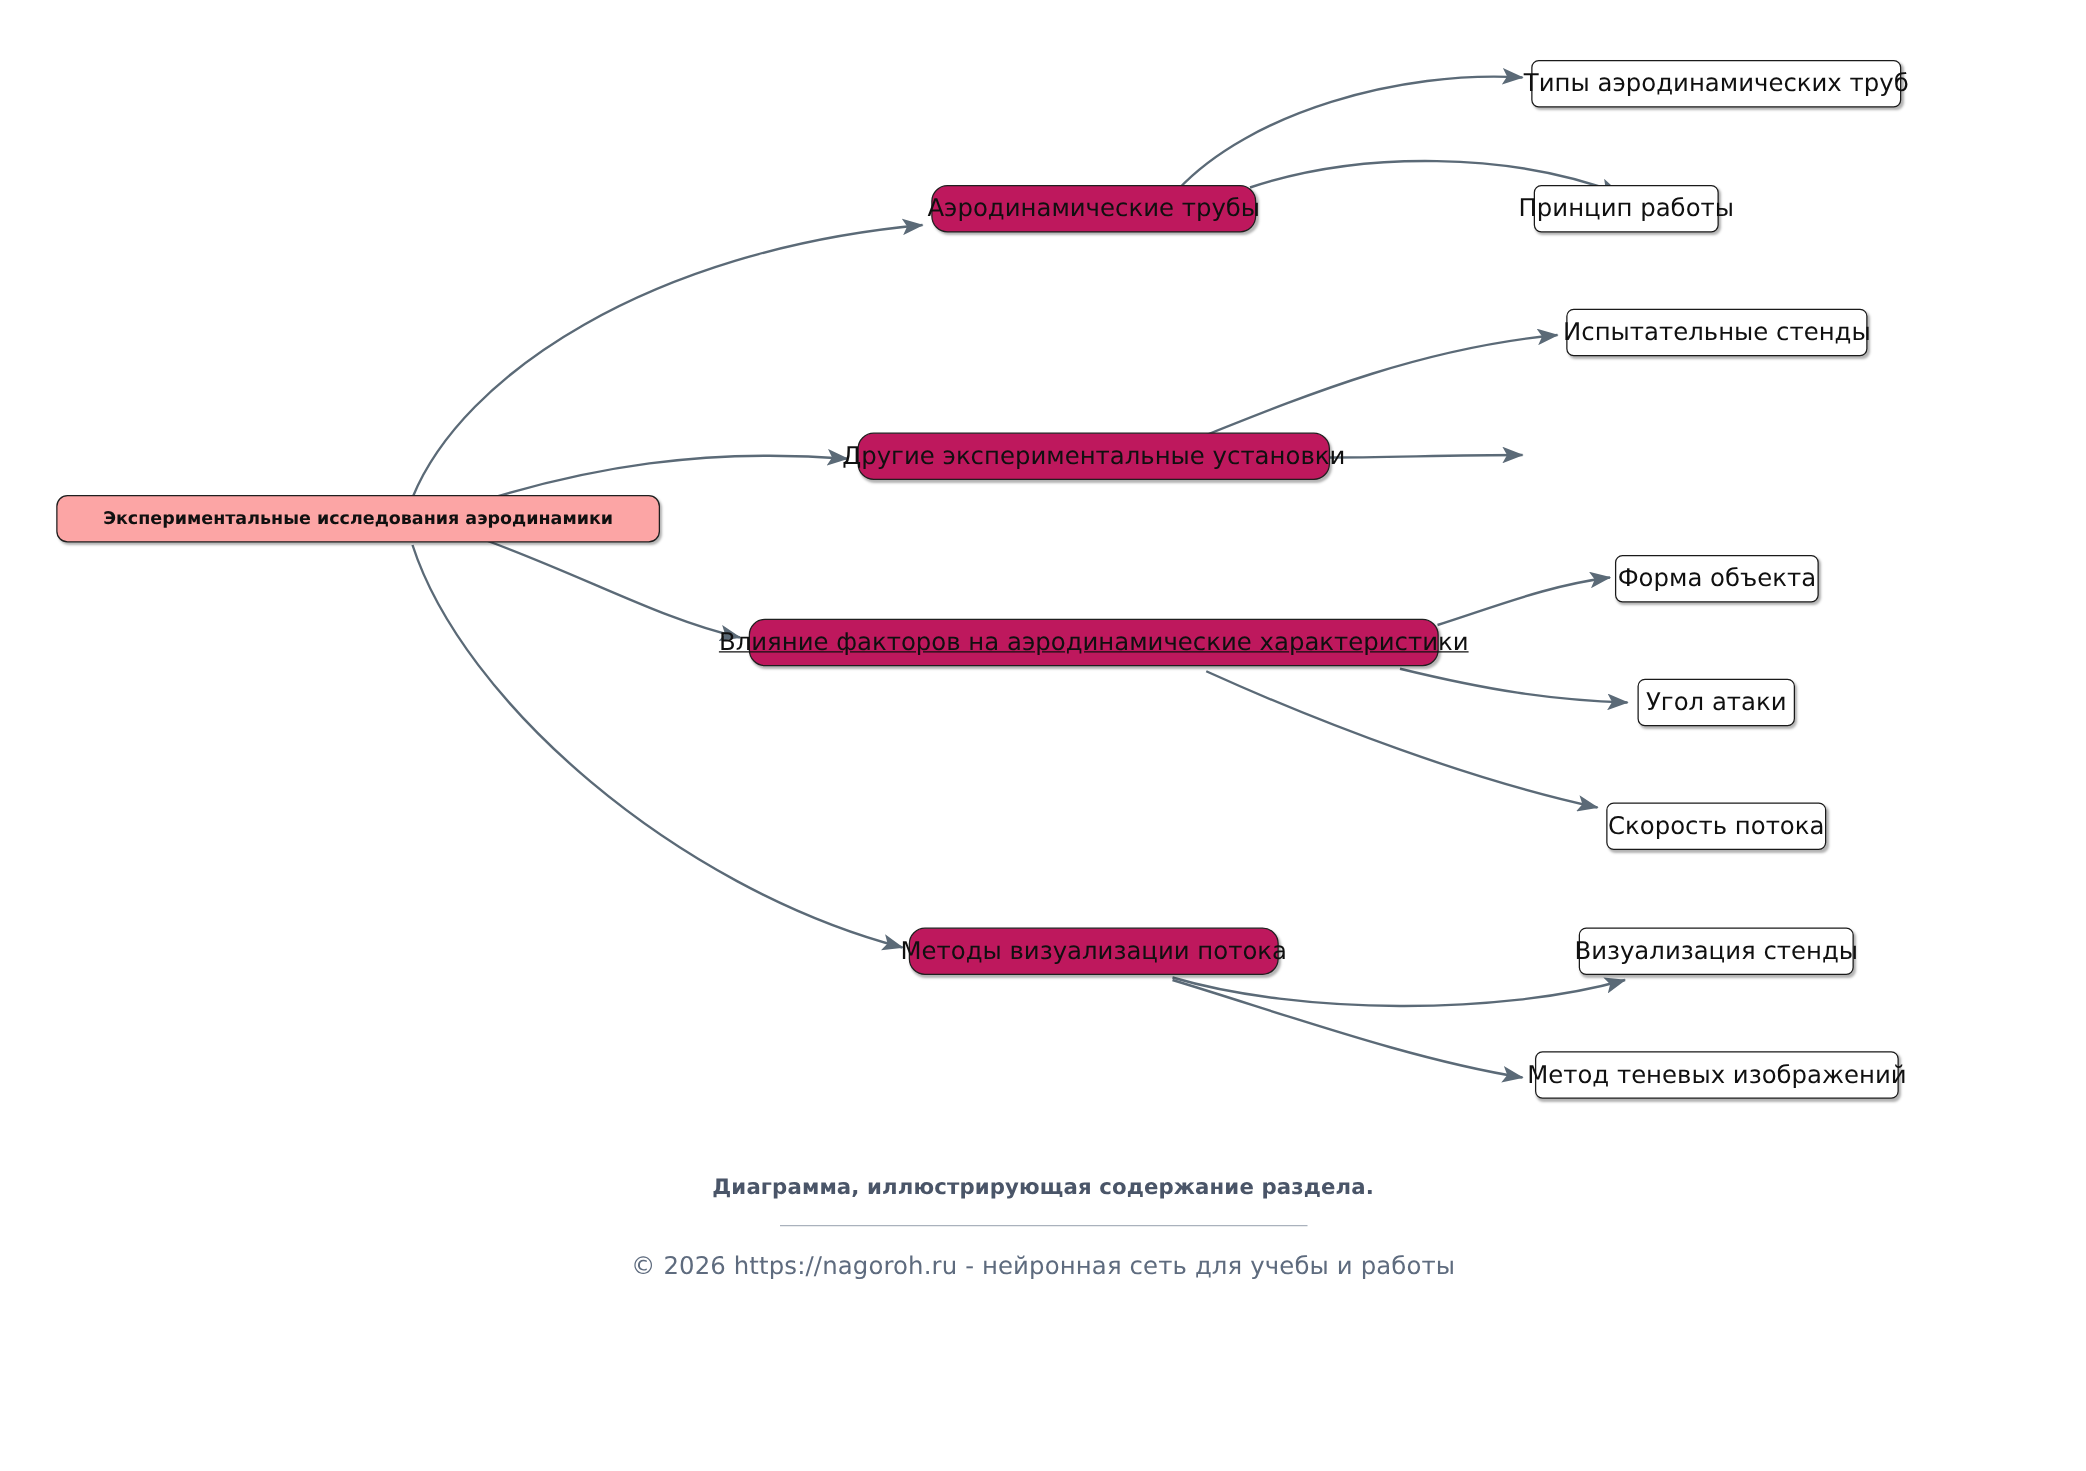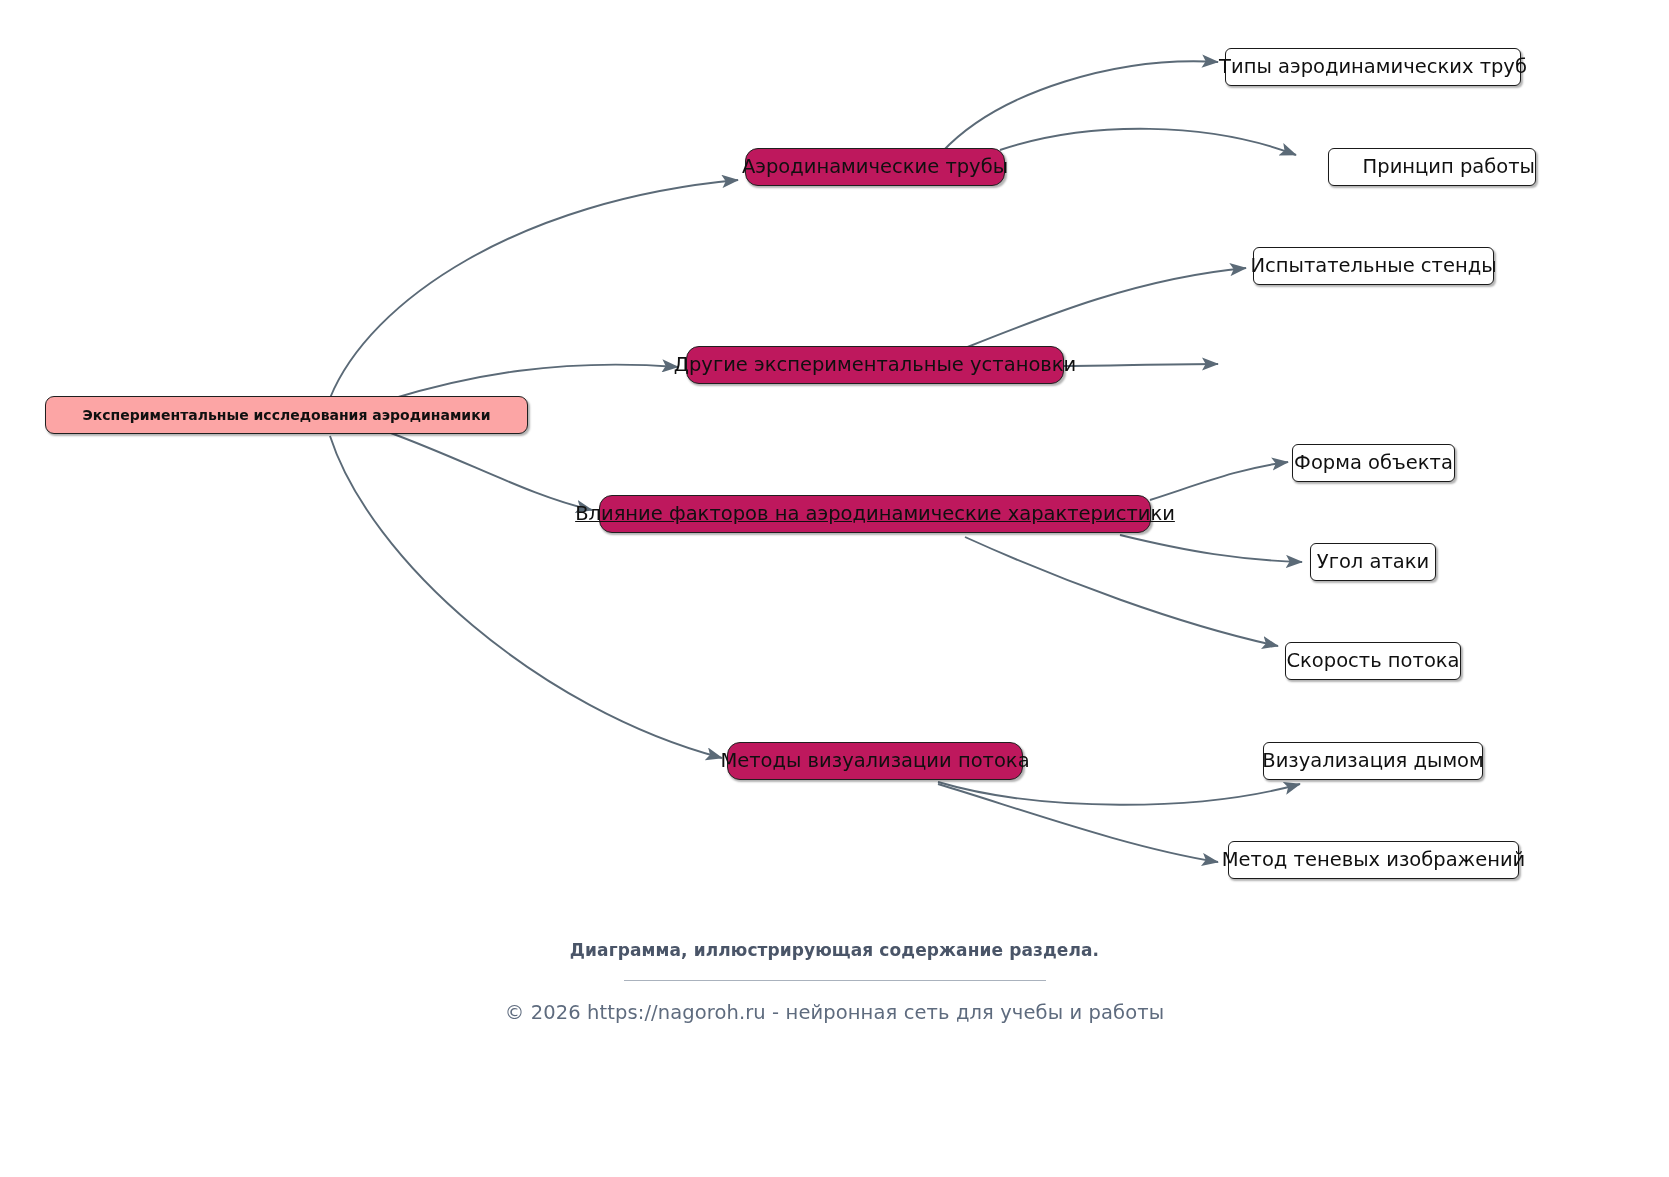--- a/index.html
+++ b/index.html
@@ -150,21 +150,21 @@
   </div>
 
   <div class="node node-branch" style="left:727px; top:742px; width:296px; height:38px;">
     <span>Методы визуализации потока</span>
   </div>
 
   <div class="node node-leaf" style="left:1225px; top:48px; width:296px; height:38px;">
     <span>Типы аэродинамических труб</span>
   </div>
 
-  <div class="node node-leaf" style="left:1328px; top:148px; width:208px; height:38px;justify-content:flex-end;">
+  <div class="node node-leaf" style="left:1227px; top:148px; width:148px; height:38px;">
     <span>Принцип работы</span>
   </div>
 
   <div class="node node-leaf" style="left:1253px; top:247px; width:241px; height:38px;">
     <span>Испытательные стенды</span>
   </div>
 
 
   <div class="node node-leaf" style="left:1292px; top:444px; width:163px; height:38px;">
     <span>Форма объекта</span>
@@ -172,21 +172,21 @@
 
   <div class="node node-leaf" style="left:1310px; top:543px; width:126px; height:38px;">
     <span>Угол атаки</span>
   </div>
 
   <div class="node node-leaf" style="left:1285px; top:642px; width:176px; height:38px;">
     <span>Скорость потока</span>
   </div>
 
   <div class="node node-leaf" style="left:1263px; top:742px; width:220px; height:38px;">
-    <span>Визуализация дымом</span>
+    <span>Визуализация стенды</span>
   </div>
 
   <div class="node node-leaf" style="left:1228px; top:841px; width:291px; height:38px;">
     <span>Метод теневых изображений</span>
   </div>
 
   <div id="footer">
     <div id="caption">Диаграмма, иллюстрирующая содержание раздела.</div>
     <div id="divider"></div>
     <div id="copyright">© 2026 https://nagoroh.ru - нейронная сеть для учебы и работы</div>

